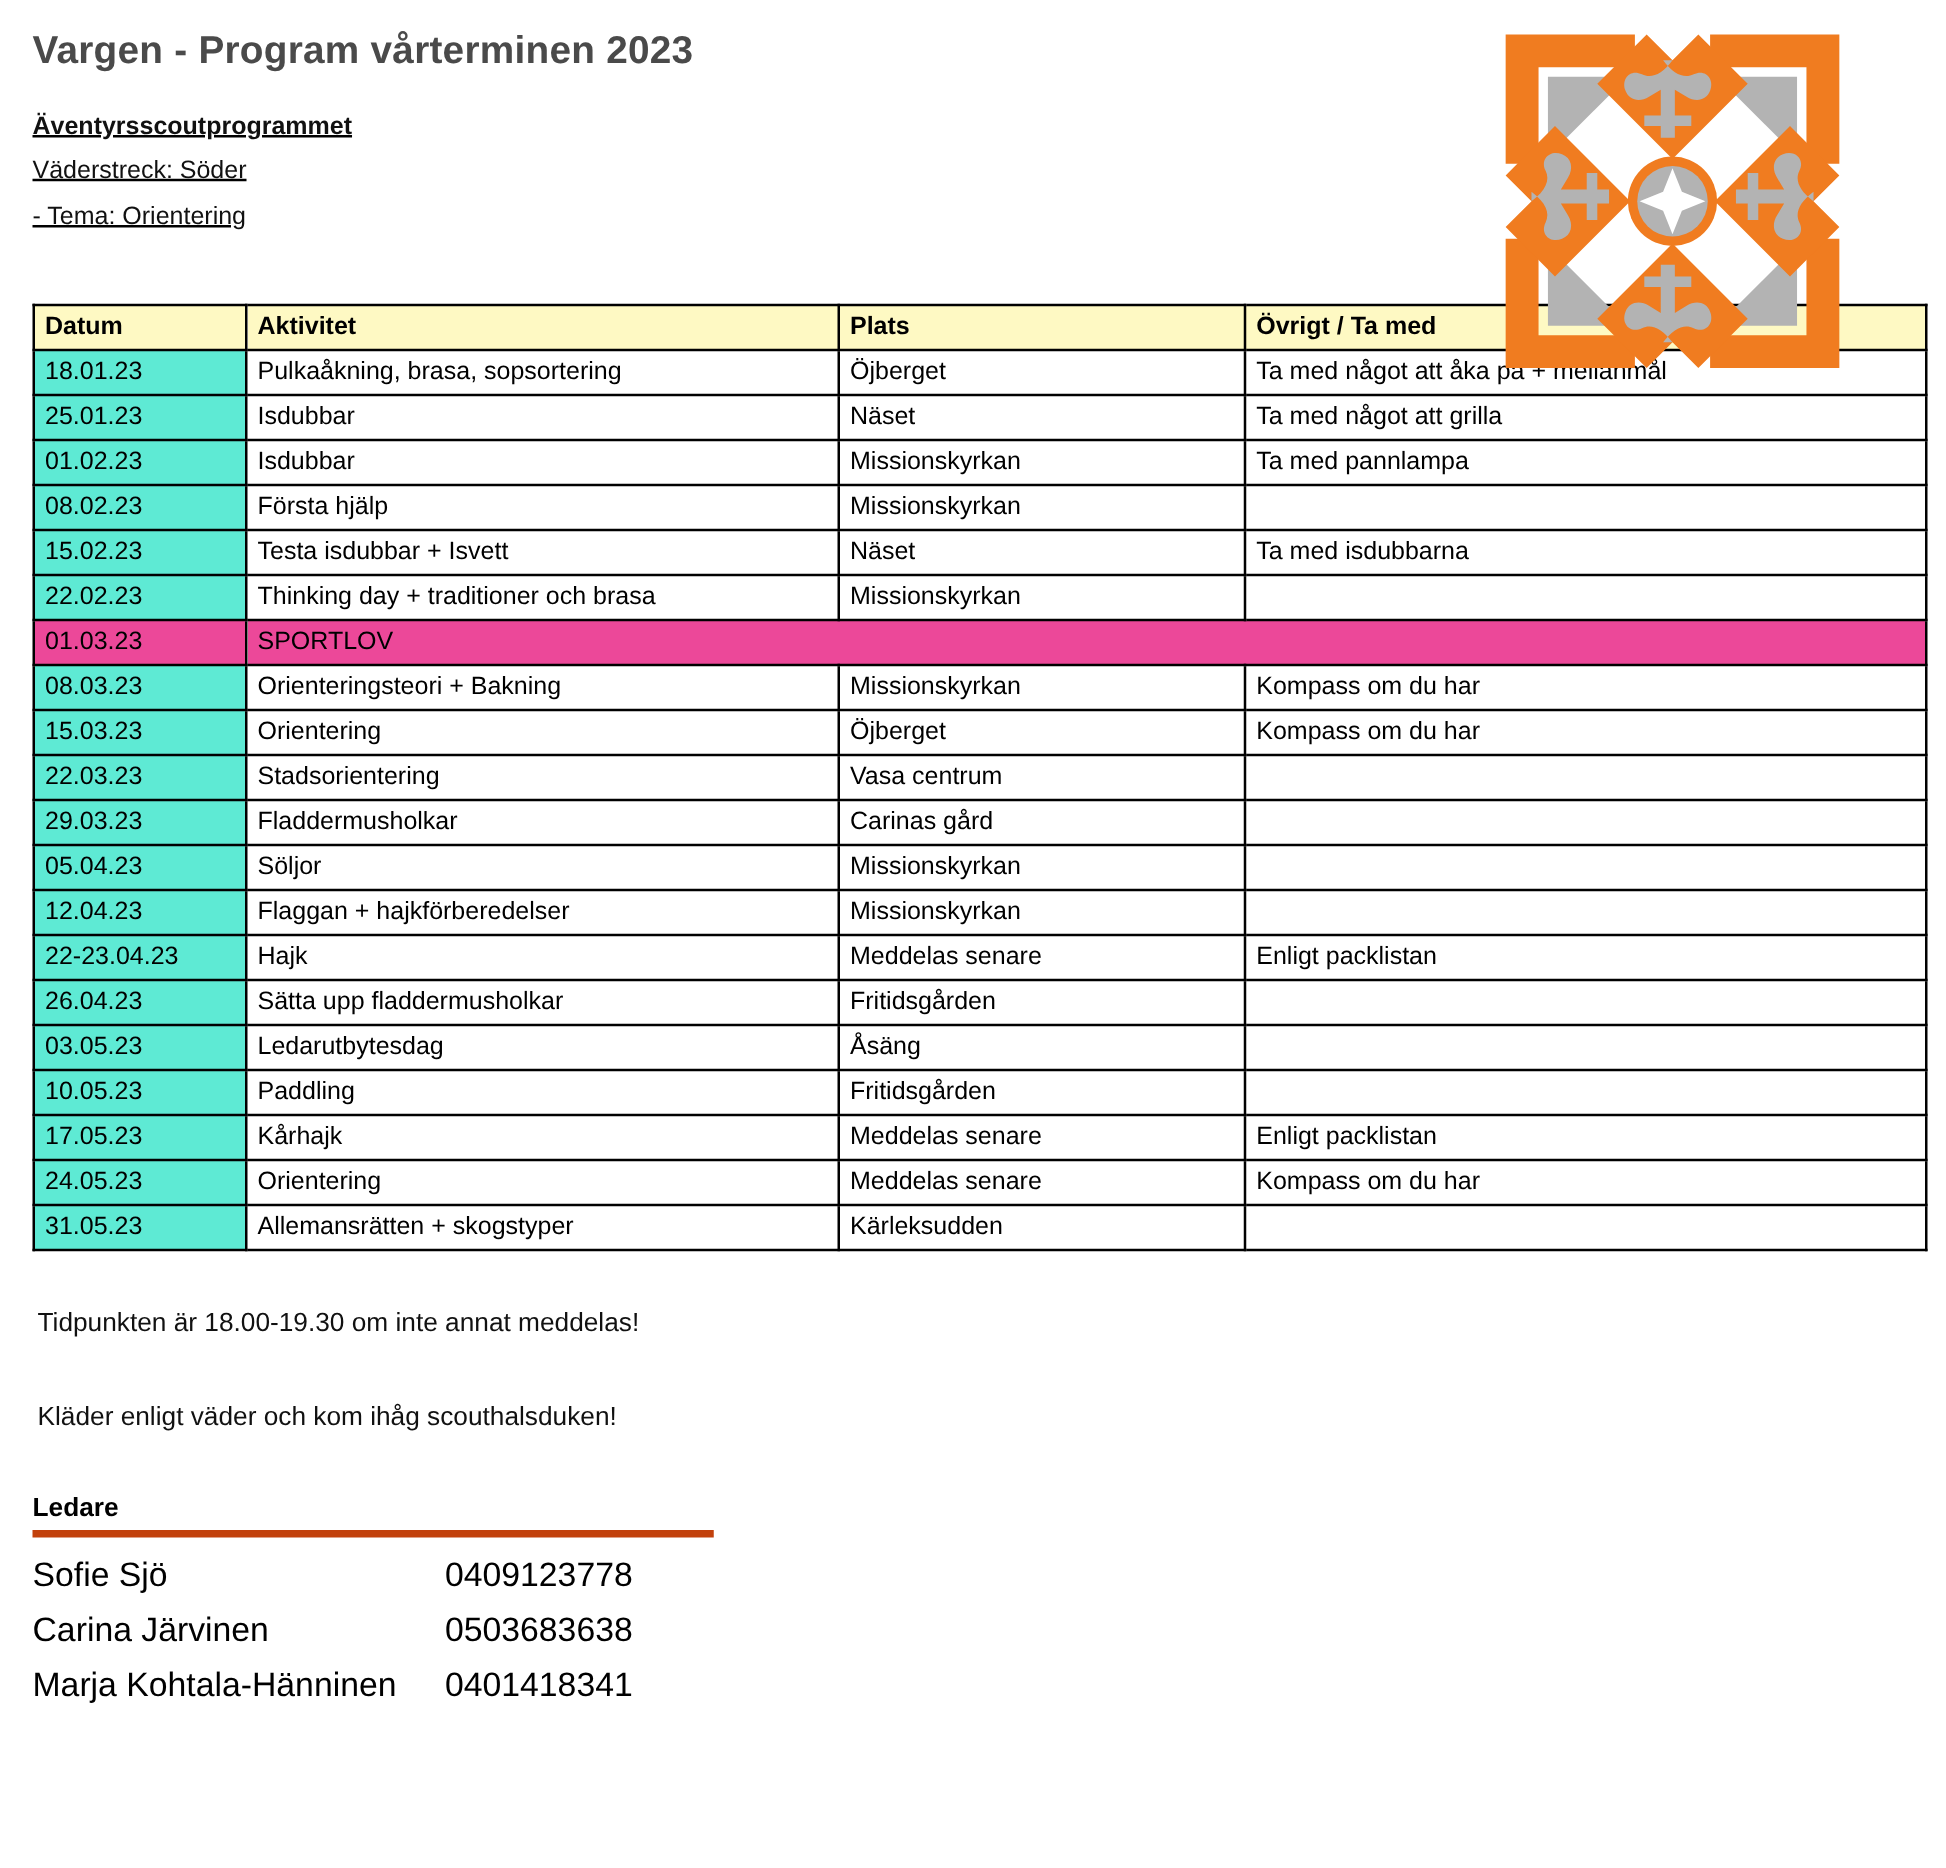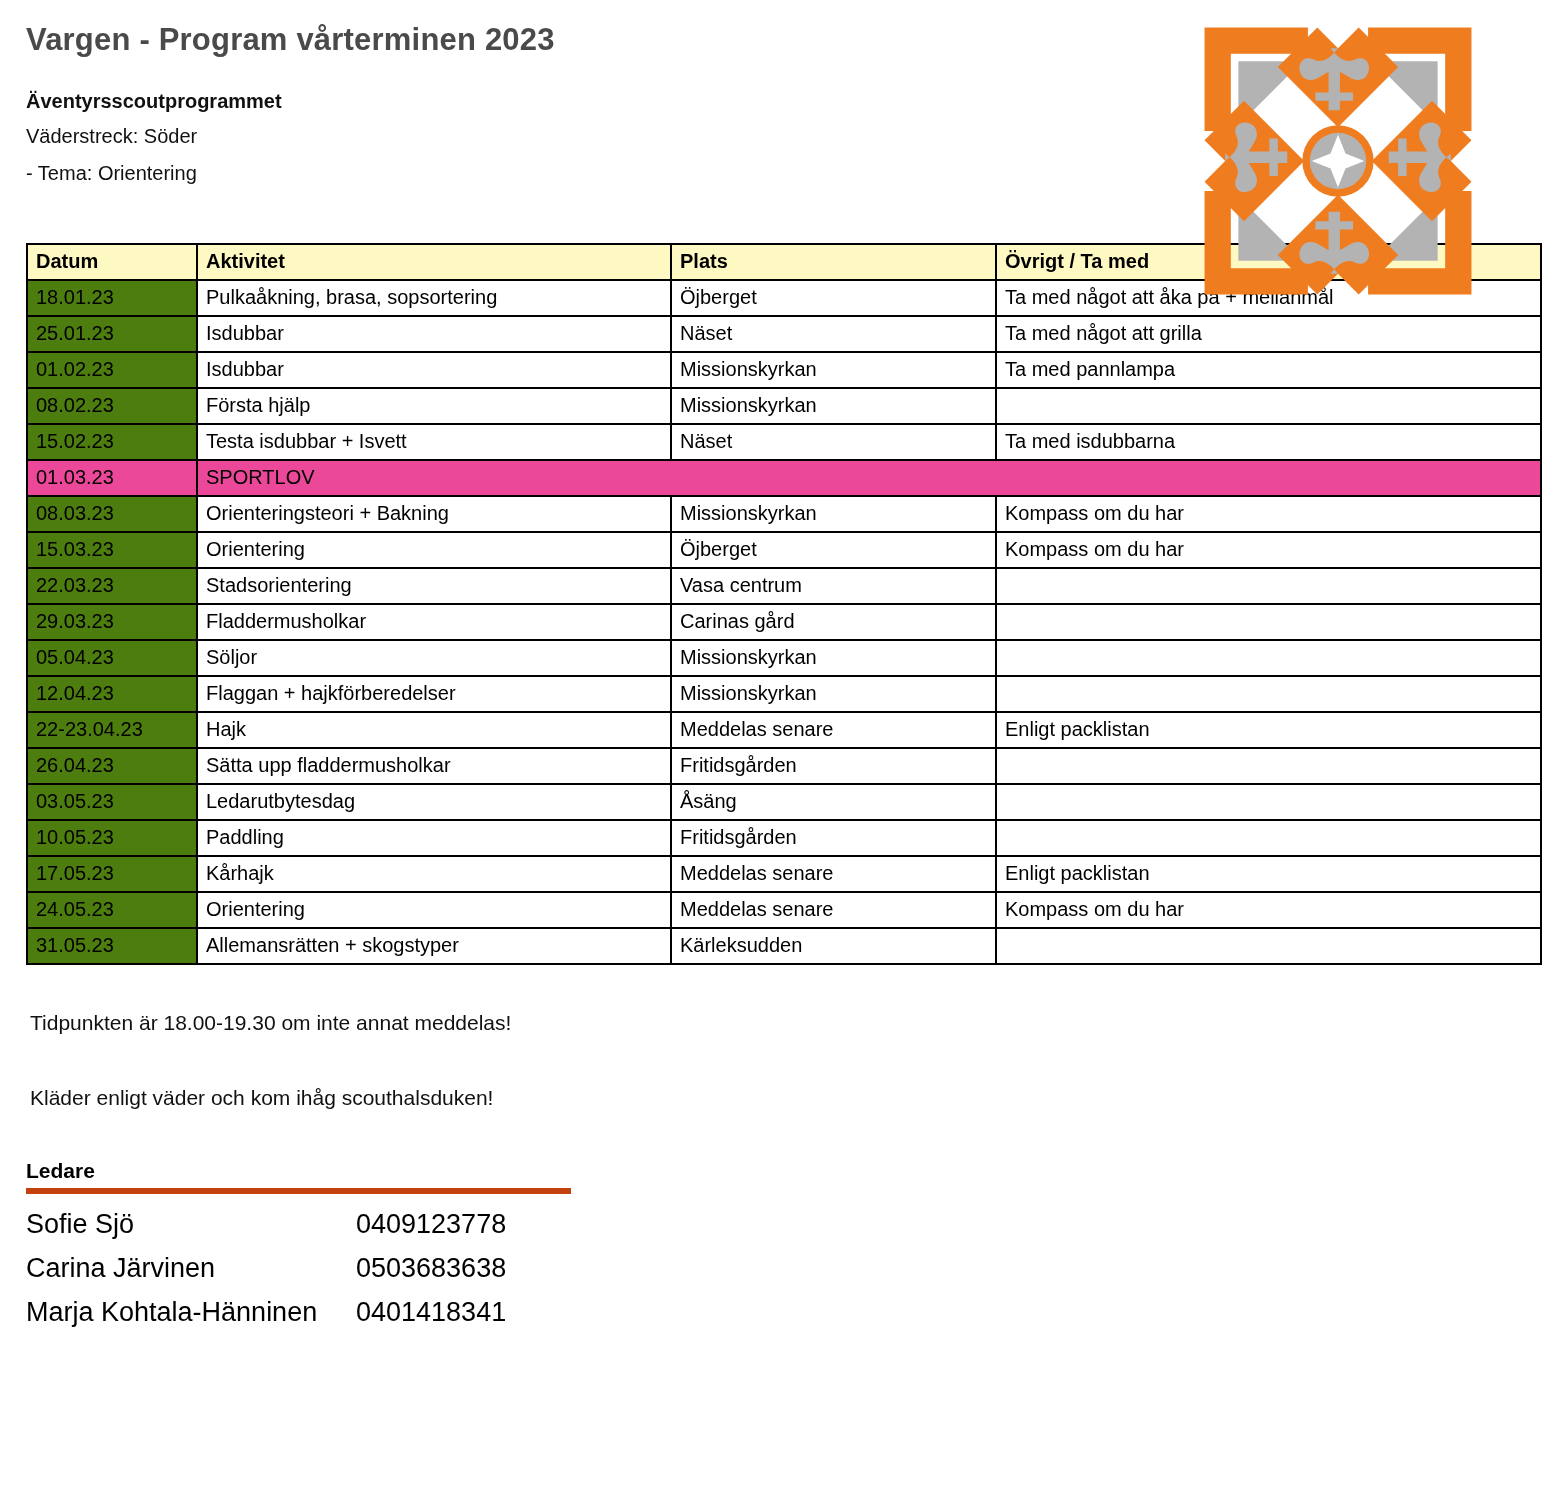--- a/index.html
+++ b/index.html
@@ -25,20 +25,21 @@
   .doc-title {
     font-size: 31px;
     font-weight: bold;
     color: #4a4a4a;
     letter-spacing: 0.2px;
     margin: 0 0 0 0;
     line-height: 1.15;
   }
   .intro {
     margin-top: 32px;
+    text-decoration: underline;
   }
   .intro-heading {
     font-size: 20px;
     font-weight: bold;
     color: #111;
     margin-bottom: 10px;
   }
   .intro-line {
     font-size: 20px;
     color: #111;
@@ -72,21 +73,21 @@
     background: #fef9c3;
     font-weight: bold;
     text-align: left;
   }
   col.c-datum { width: 170px; }
   col.c-aktivitet { width: 474px; }
   col.c-plats { width: 325px; }
   col.c-ovrigt { width: 545px; }
 
   td.datum {
-    background: #4d7c0f;
+    background: #5eead4;
   }
   tr.holiday td {
     background: #ec4899;
   }
   .footer {
     margin-top: 44px;
     display: flex;
     flex-direction: column;
     align-items: flex-start;
   }
@@ -215,20 +216,26 @@
           <td class="datum">08.02.23</td>
           <td>Första hjälp</td>
           <td>Missionskyrkan</td>
           <td></td>
         </tr>
         <tr>
           <td class="datum">15.02.23</td>
           <td>Testa isdubbar + Isvett</td>
           <td>Näset</td>
           <td>Ta med isdubbarna</td>
+        </tr>
+        <tr>
+          <td class="datum">22.02.23</td>
+          <td>Thinking day + traditioner och brasa</td>
+          <td>Missionskyrkan</td>
+          <td></td>
         </tr>
         <tr class="holiday">
           <td class="datum">01.03.23</td>
           <td colspan="3">SPORTLOV</td>
         </tr>
         <tr>
           <td class="datum">08.03.23</td>
           <td>Orienteringsteori + Bakning</td>
           <td>Missionskyrkan</td>
           <td>Kompass om du har</td>

